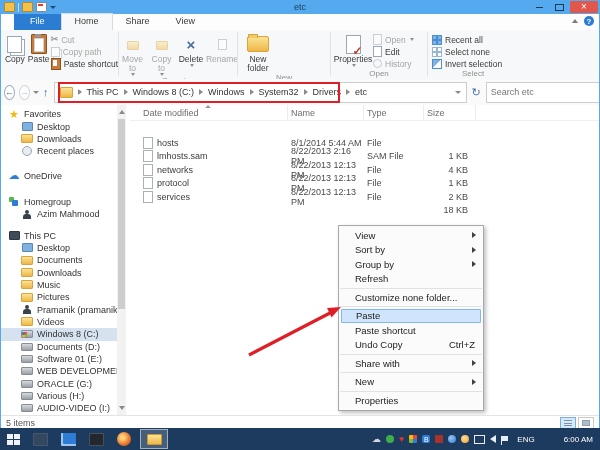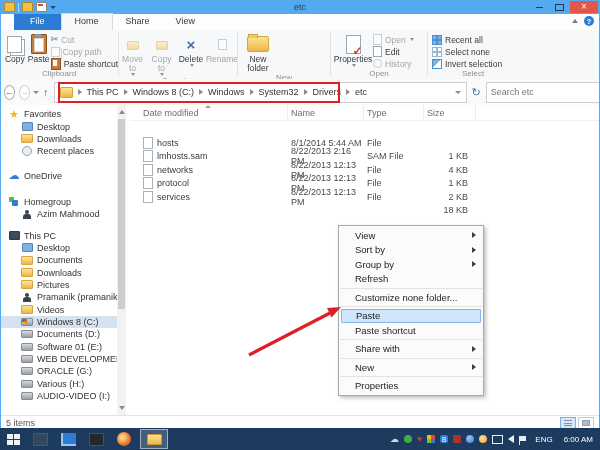--- a/index.html
+++ b/index.html
@@ -153,21 +153,21 @@
   .tri-multi{background:conic-gradient(#e8453c 0 25%,#2f7cd6 0 50%,#7cbb42 0 75%,#ffb900 0);border-radius:1px;}
   .tri-bt{background:#2f7cd6;border-radius:2px;color:#fff;font-size:7px;display:flex;align-items:center;justify-content:center;}
   .tri-red{background:#a8322c;border-radius:1px;}
   .tri-globe{background:radial-gradient(circle at 35% 35%,#9cc5ef,#2f7cd6);border-radius:50%;}
   .tri-orange{background:radial-gradient(circle at 40% 40%,#ffe09a,#f09a2c);border-radius:50%;}
   .tri-net{width:9px;height:7px;border:1px solid #e8eef4;background:transparent;}
   .tri-vol{width:0;height:0;border-top:4px solid transparent;border-bottom:4px solid transparent;border-right:6px solid #e8eef4;}
   .tri-flag{width:7px;height:5px;background:#e8eef4;position:relative;margin-top:-2px;}
   .tri-flag::after{content:"";position:absolute;left:0;top:0;width:1px;height:9px;background:#e8eef4;}
   .tlang{font-size:8px;color:#fff;margin-left:4px;}
-  .tclock{font-size:8px;color:#fff;margin-left:6px;}
+  .tclock{font-size:8px;color:#fff;margin-left:24px;}
   .winedge{position:absolute;top:0;width:1px;height:428px;background:#55a9ef;}
 </style>
 </head>
 <body>
 
 <div class="screen">
 
   <div class="titlebar">
     <div class="qat">
       <span class="qico"></span>
@@ -218,21 +218,20 @@
           <div class="smallrow gray">
               <span class="ri ri-pages" style="opacity:.5"></span>
               <span>Copy path</span>
             </div>
           <div class="smallrow">
               <span class="ri ri-clip"></span>
               <span>Paste shortcut</span>
             </div>
         </div>
       </div>
-      <div class="rgl">Clipboard</div>
     </div>
     <div class="rsep"></div>
 
     <div class="rgroup" style="width:118px;">
       <div class="rgc" style="justify-content:center;gap:2px;">
         <div class="bigbtn gray" style="width:27px;">
           <span class="big-ico">
               <span class="ri-fold dim"></span>
             </span>
           <span>Move to</span>
@@ -398,20 +397,24 @@
       <div class="srow child">
           <span class="i i-folder"></span>
           <span>Documents</span>
         </div>
       <div class="srow child">
           <span class="i i-folder"></span>
           <span>Downloads</span>
         </div>
       <div class="srow child">
           <span class="i i-folder"></span>
+          <span>Music</span>
+        </div>
+      <div class="srow child">
+          <span class="i i-folder"></span>
           <span>Pictures</span>
         </div>
       <div class="srow child">
           <span class="i i-user"></span>
           <span>Pramanik (pramanik-pc)</span>
         </div>
       <div class="srow child">
           <span class="i i-folder"></span>
           <span>Videos</span>
         </div>
@@ -527,20 +530,24 @@
     <div class="msep"></div>
     <div class="mi">
         <span>Customize none folder...</span>
       </div>
     <div class="msep"></div>
     <div class="mi hl">
         <span>Paste</span>
       </div>
     <div class="mi">
         <span>Paste shortcut</span>
+      </div>
+    <div class="mi">
+        <span>Undo Copy</span>
+        <span class="sc">Ctrl+Z</span>
       </div>
     <div class="msep"></div>
     <div class="mi">
         <span>Share with</span>
         <span class="sub"></span>
       </div>
     <div class="msep"></div>
     <div class="mi">
         <span>New</span>
         <span class="sub"></span>

